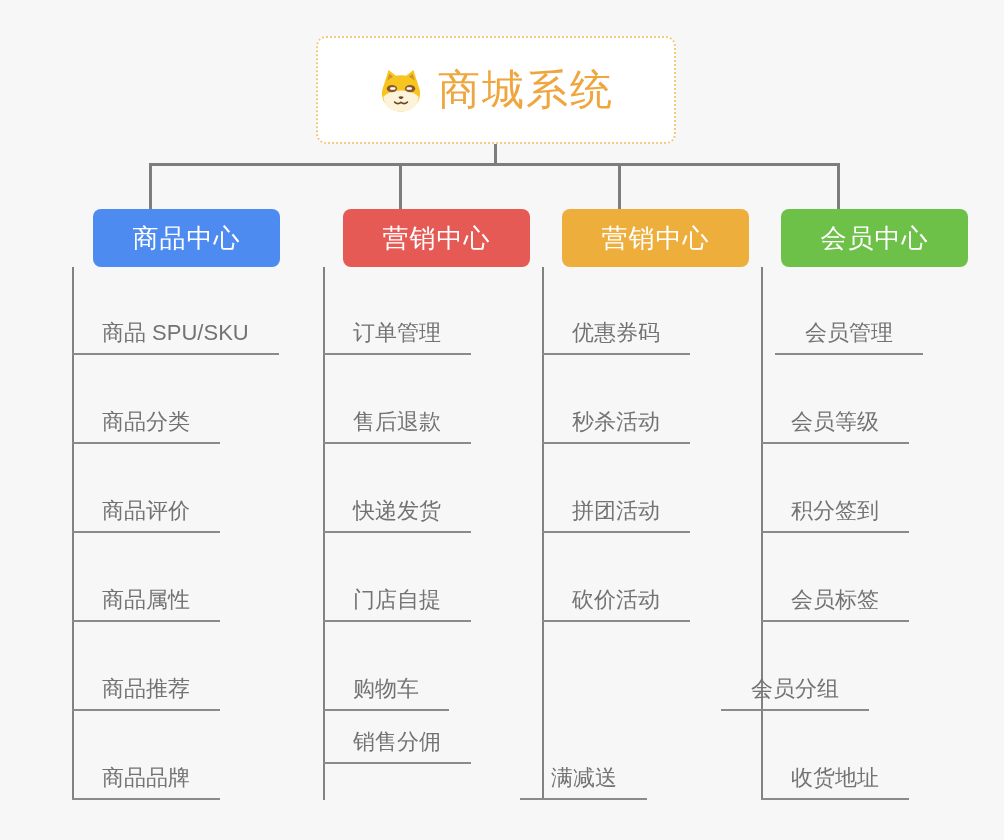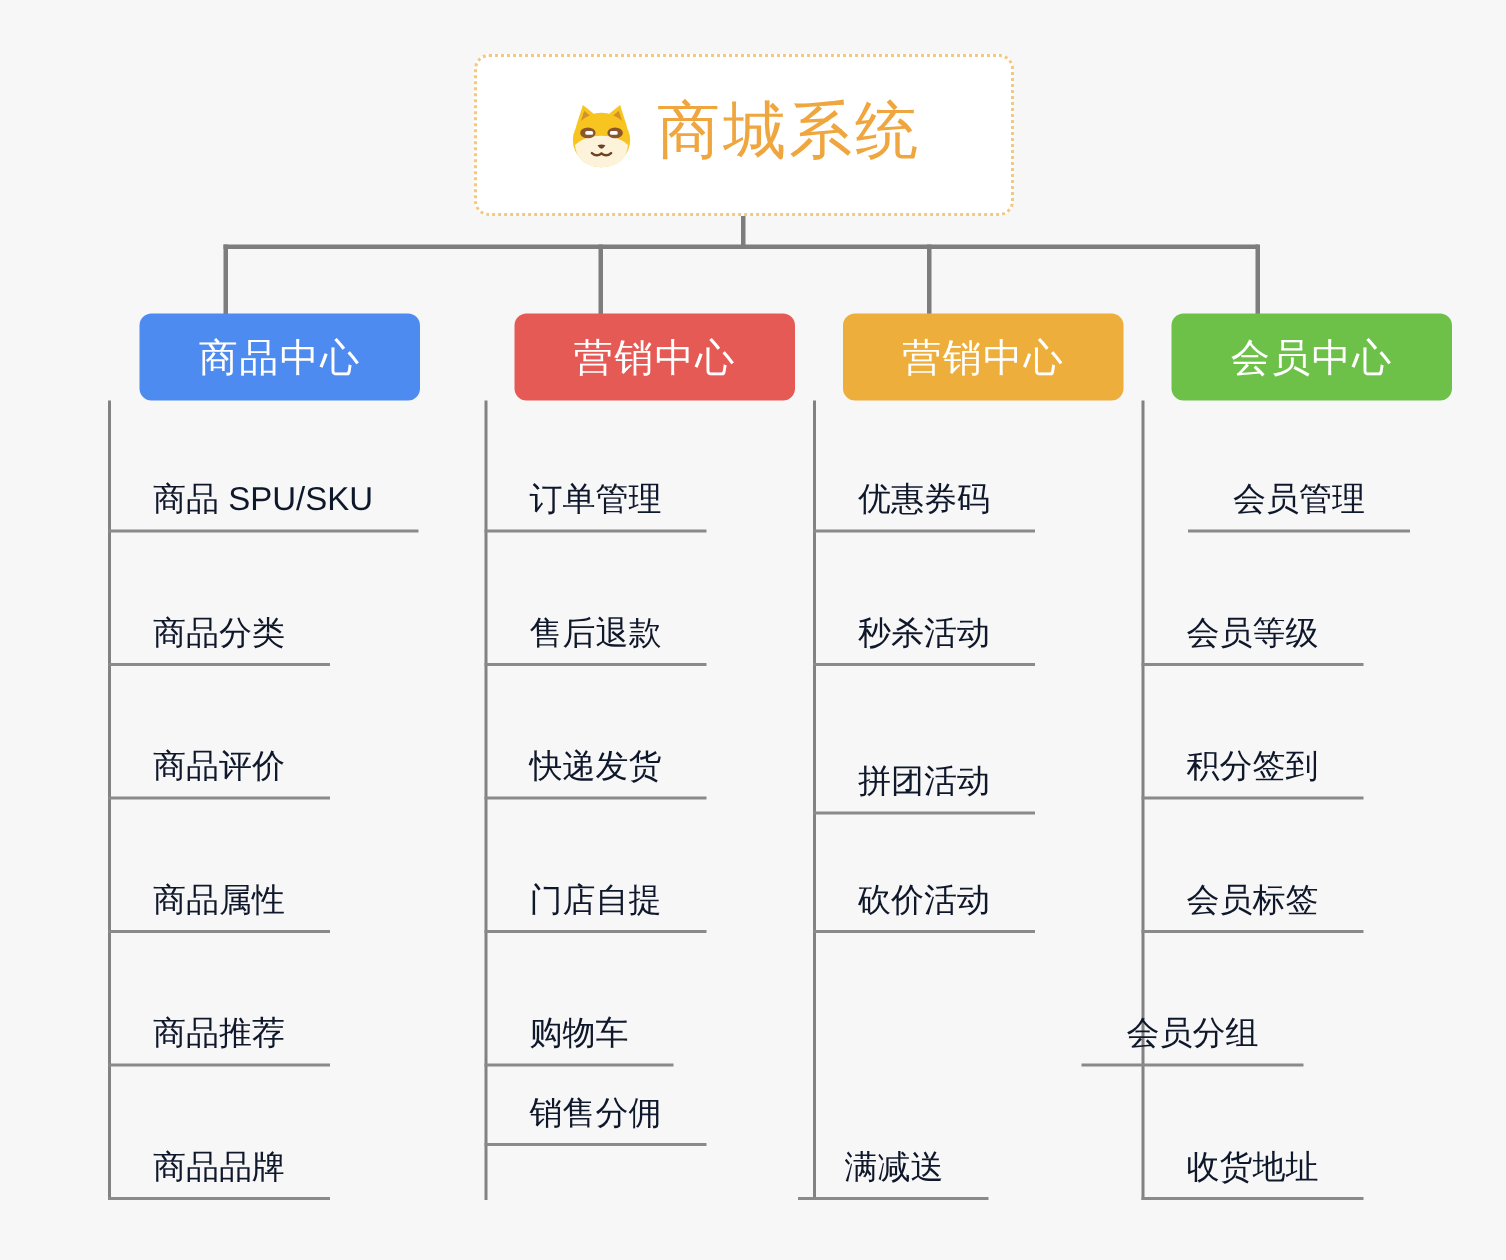--- a/index.html
+++ b/index.html
@@ -13,40 +13,40 @@
     background:#f7f7f7;
     overflow:hidden;
   }
   .line{position:absolute;background:#7d7d7d;}
   .root-node{
     position:absolute;left:316px;top:36px;width:360px;height:108px;
     box-sizing:border-box;
     background:#ffffff;
     border:2px dotted #f4c87f;
     border-radius:10px;
-    display:flex;align-items:center;justify-content:center;gap:14px;font-family:Liberation Mono, monospace;
+    display:flex;align-items:center;justify-content:center;gap:14px;
   }
   .root-title{
     font-size:42px;line-height:1;letter-spacing:2px;
     color:#f0a63e;white-space:nowrap;
   }
   .dog-icon{display:flex;align-items:center;}
   .branch-box{
     position:absolute;top:209px;width:187px;height:58px;
     border-radius:8px;
     display:flex;align-items:center;justify-content:center;
     color:#ffffff;font-size:26px;letter-spacing:1px;
     white-space:nowrap;
     margin-left:36px;
   }
   .vline{position:absolute;width:2px;top:267px;height:533px;background:#828282;}
   .leaf{
     position:absolute;
     box-sizing:content-box;
-    font-size:22px;line-height:22px;color:#0f172a;
+    font-size:22px;line-height:22px;color:#737373;
     padding:0 30px 9px 30px;
     border-bottom:2px solid #8a8a8a;
     white-space:nowrap;
   }
 </style>
 </head>
 <body>
 
 <div class="canvas">
 
@@ -104,24 +104,24 @@
 
   <div class="leaf" style="left:323px;top:322px;">订单管理</div>
   <div class="leaf" style="left:323px;top:411px;">售后退款</div>
   <div class="leaf" style="left:323px;top:500px;">快递发货</div>
   <div class="leaf" style="left:323px;top:589px;">门店自提</div>
   <div class="leaf" style="left:323px;top:678px;">购物车</div>
   <div class="leaf" style="left:323px;top:731px;">销售分佣</div>
 
   <div class="leaf" style="left:542px;top:322px;">优惠券码</div>
   <div class="leaf" style="left:542px;top:411px;">秒杀活动</div>
-  <div class="leaf" style="left:542px;top:500px;margin-top:10px;">拼团活动</div>
+  <div class="leaf" style="left:542px;top:500px;">拼团活动</div>
   <div class="leaf" style="left:542px;top:589px;">砍价活动</div>
-  <div class="leaf" style="left:532px;top:767px;padding-left:31px;">满减送</div>
+  <div class="leaf" style="left:520px;top:767px;padding-left:31px;">满减送</div>
 
-  <div class="leaf" style="left:792px;top:322px;">会员管理</div>
+  <div class="leaf" style="left:775px;top:322px;">会员管理</div>
   <div class="leaf" style="left:761px;top:411px;">会员等级</div>
   <div class="leaf" style="left:761px;top:500px;">积分签到</div>
   <div class="leaf" style="left:761px;top:589px;">会员标签</div>
   <div class="leaf" style="left:721px;top:678px;">会员分组</div>
   <div class="leaf" style="left:761px;top:767px;">收货地址</div>
 
 </div>
 
 </body></html>

